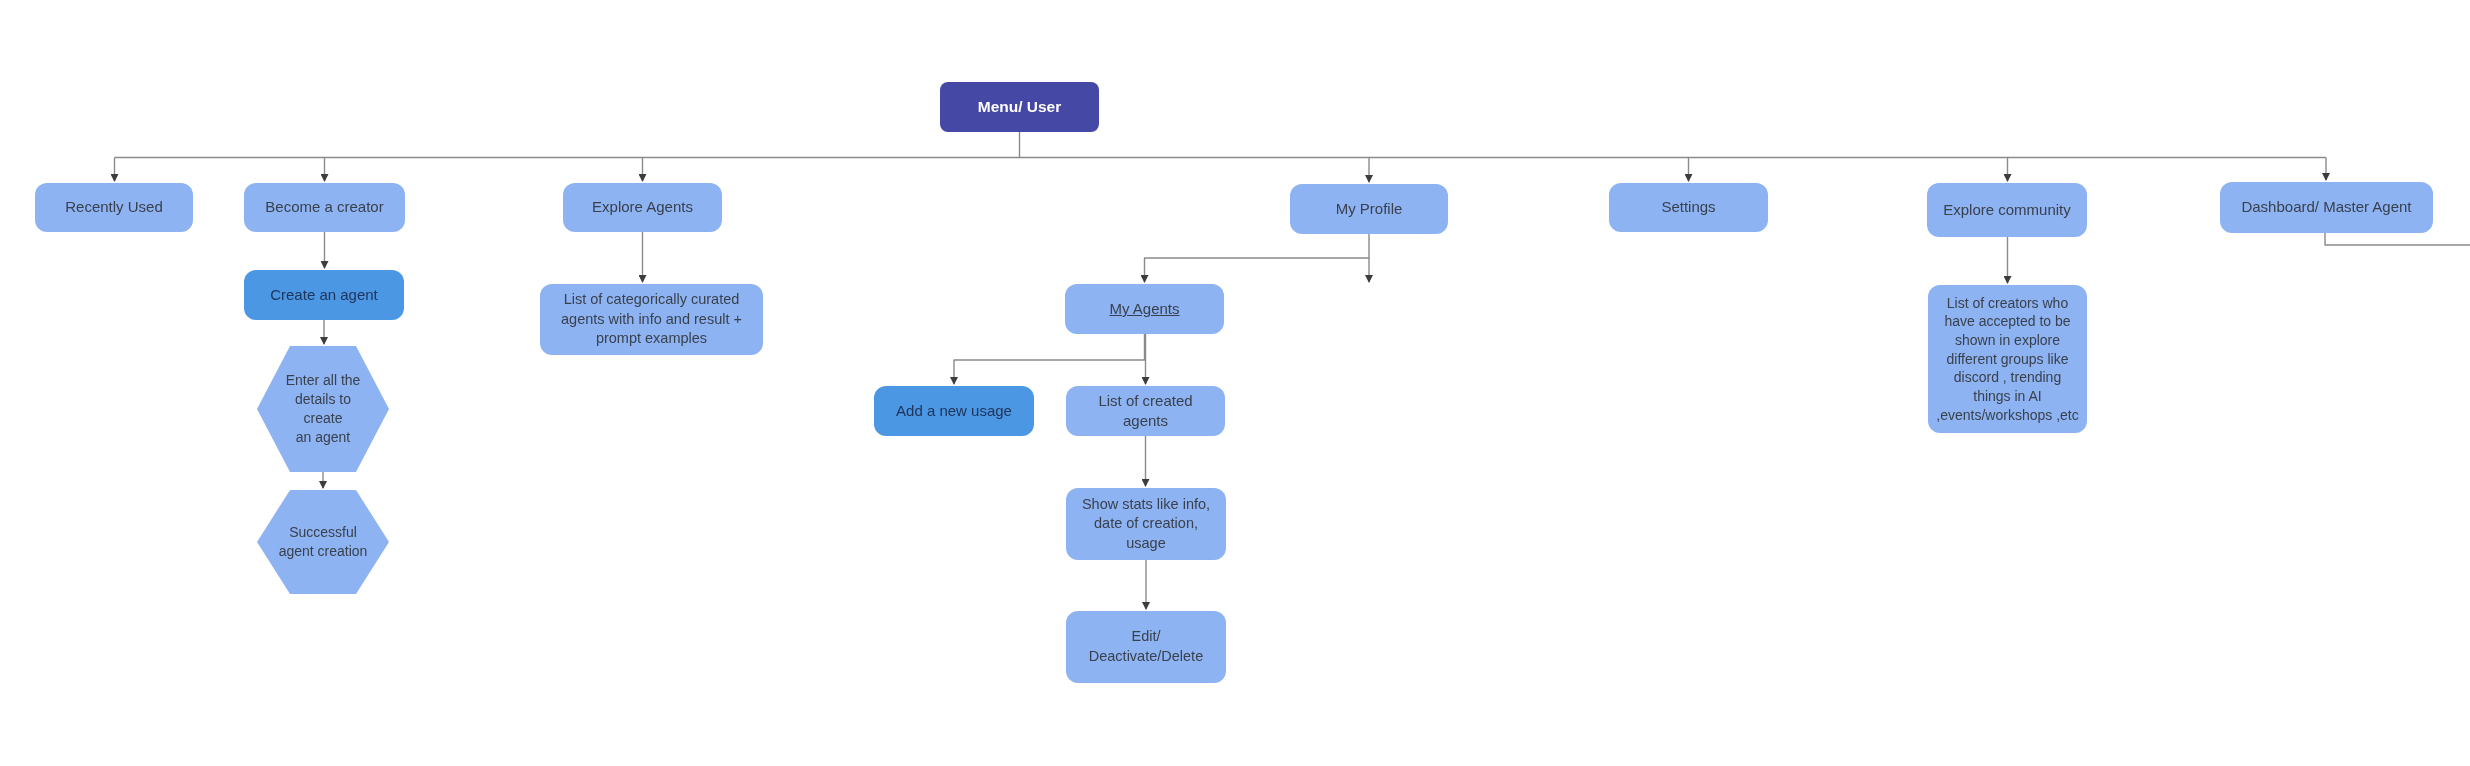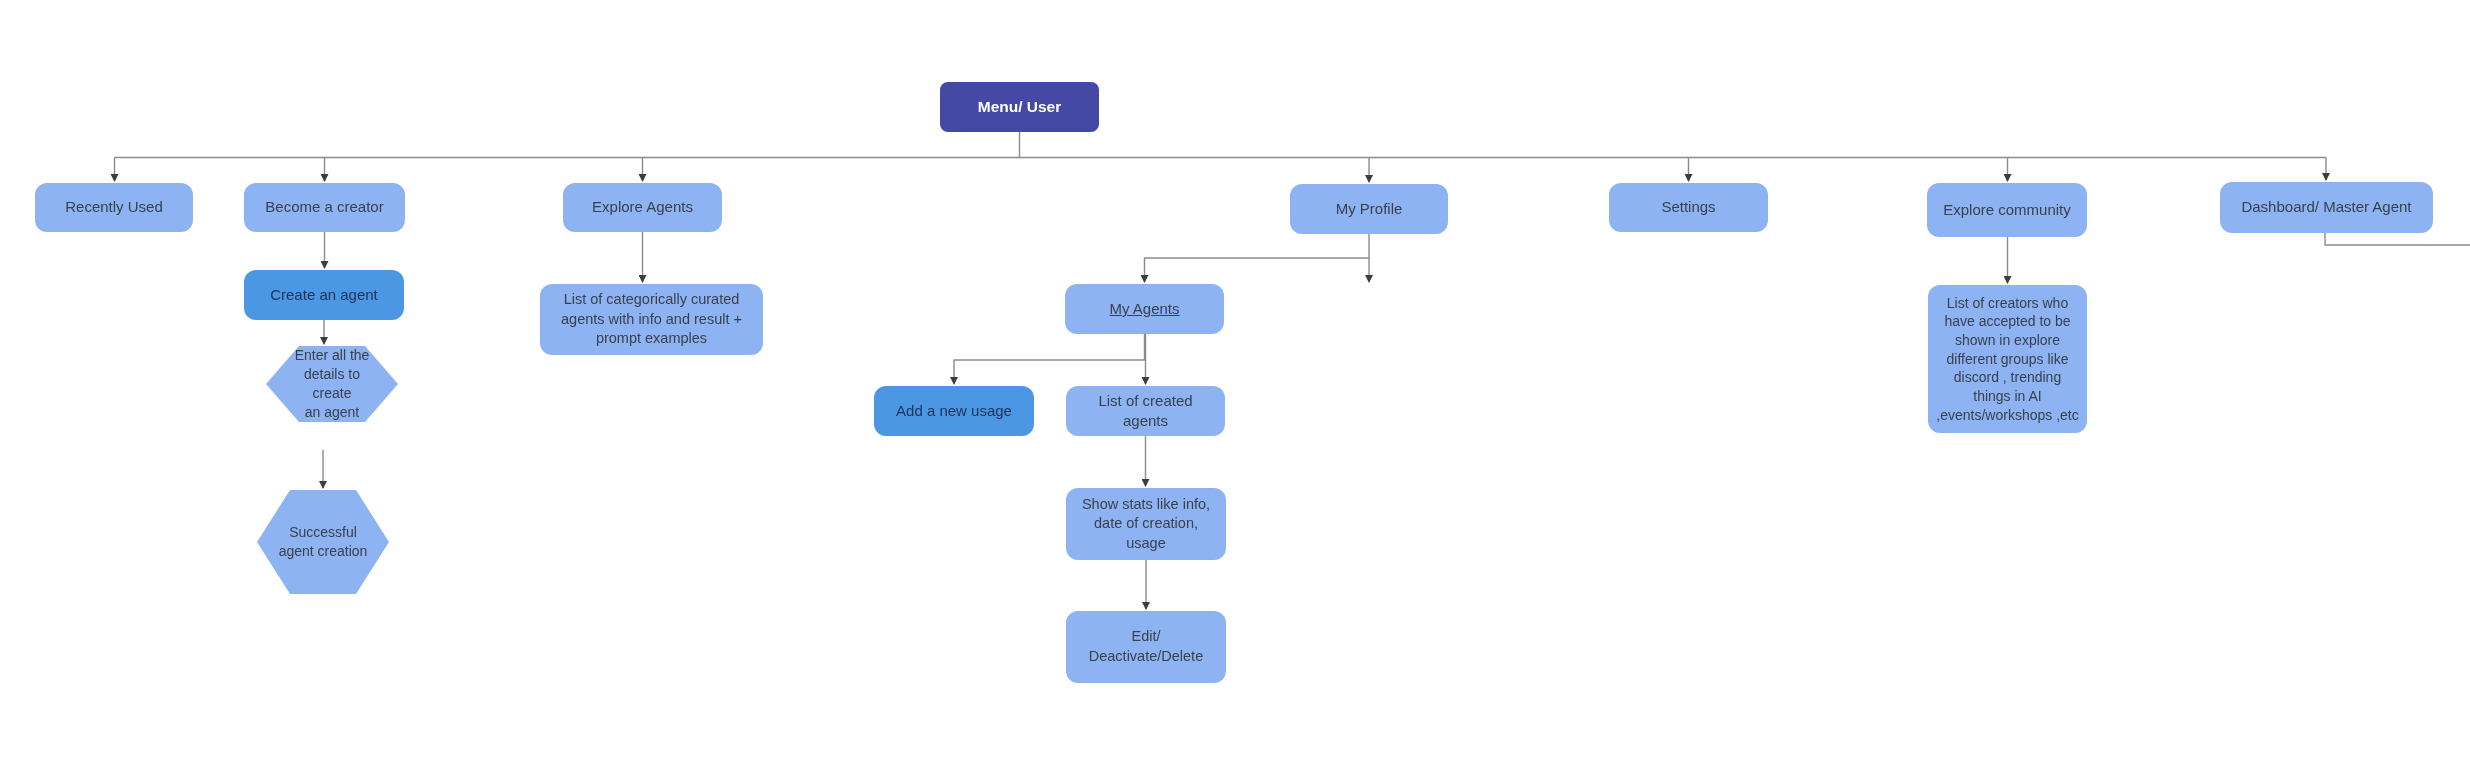--- a/index.html
+++ b/index.html
@@ -66,21 +66,21 @@
   
   #n-menu-user          { left: 940px;  top: 82px;  width: 159px; height: 50px; }
   #n-recently-used      { left: 35px;   top: 183px; width: 158px; height: 49px; }
   #n-become-creator     { left: 244px;  top: 183px; width: 161px; height: 49px; }
   #n-explore-agents     { left: 563px;  top: 183px; width: 159px; height: 49px; }
   #n-my-profile         { left: 1290px; top: 184px; width: 158px; height: 50px; }
   #n-settings           { left: 1609px; top: 183px; width: 159px; height: 49px; }
   #n-explore-community  { left: 1927px; top: 183px; width: 160px; height: 54px; }
   #n-dashboard-master   { left: 2220px; top: 182px; width: 213px; height: 51px; }
   #n-create-agent       { left: 244px;  top: 270px; width: 160px; height: 50px; }
-  #n-enter-details      { left: 266px;  top: 346px; width: 132px; height: 76px; }
+  #n-enter-details      { left: 257px;  top: 346px; width: 132px; height: 126px; }
   #n-successful-creation{ left: 257px;  top: 490px; width: 132px; height: 104px; }
   #n-curated-list       { left: 532px;  top: 284px; width: 223px; height: 71px; margin-left: 8px; }
   #n-my-agents          { left: 1065px; top: 284px; width: 159px; height: 50px; text-decoration: underline; }
   #n-basic-profile      { left: 1290px; top: 284px; width: 158px; height: 50px; }
   #n-add-new-agent      { left: 874px;  top: 386px; width: 160px; height: 50px; }
   #n-created-agents     { left: 1066px; top: 386px; width: 159px; height: 50px; }
   #n-show-stats         { left: 1066px; top: 488px; width: 160px; height: 72px; text-align: center; }
   #n-edit-deactivate    { left: 1066px; top: 611px; width: 160px; height: 72px; }
   #n-creators-list      { left: 1928px; top: 285px; width: 159px; height: 148px; }
 </style>

